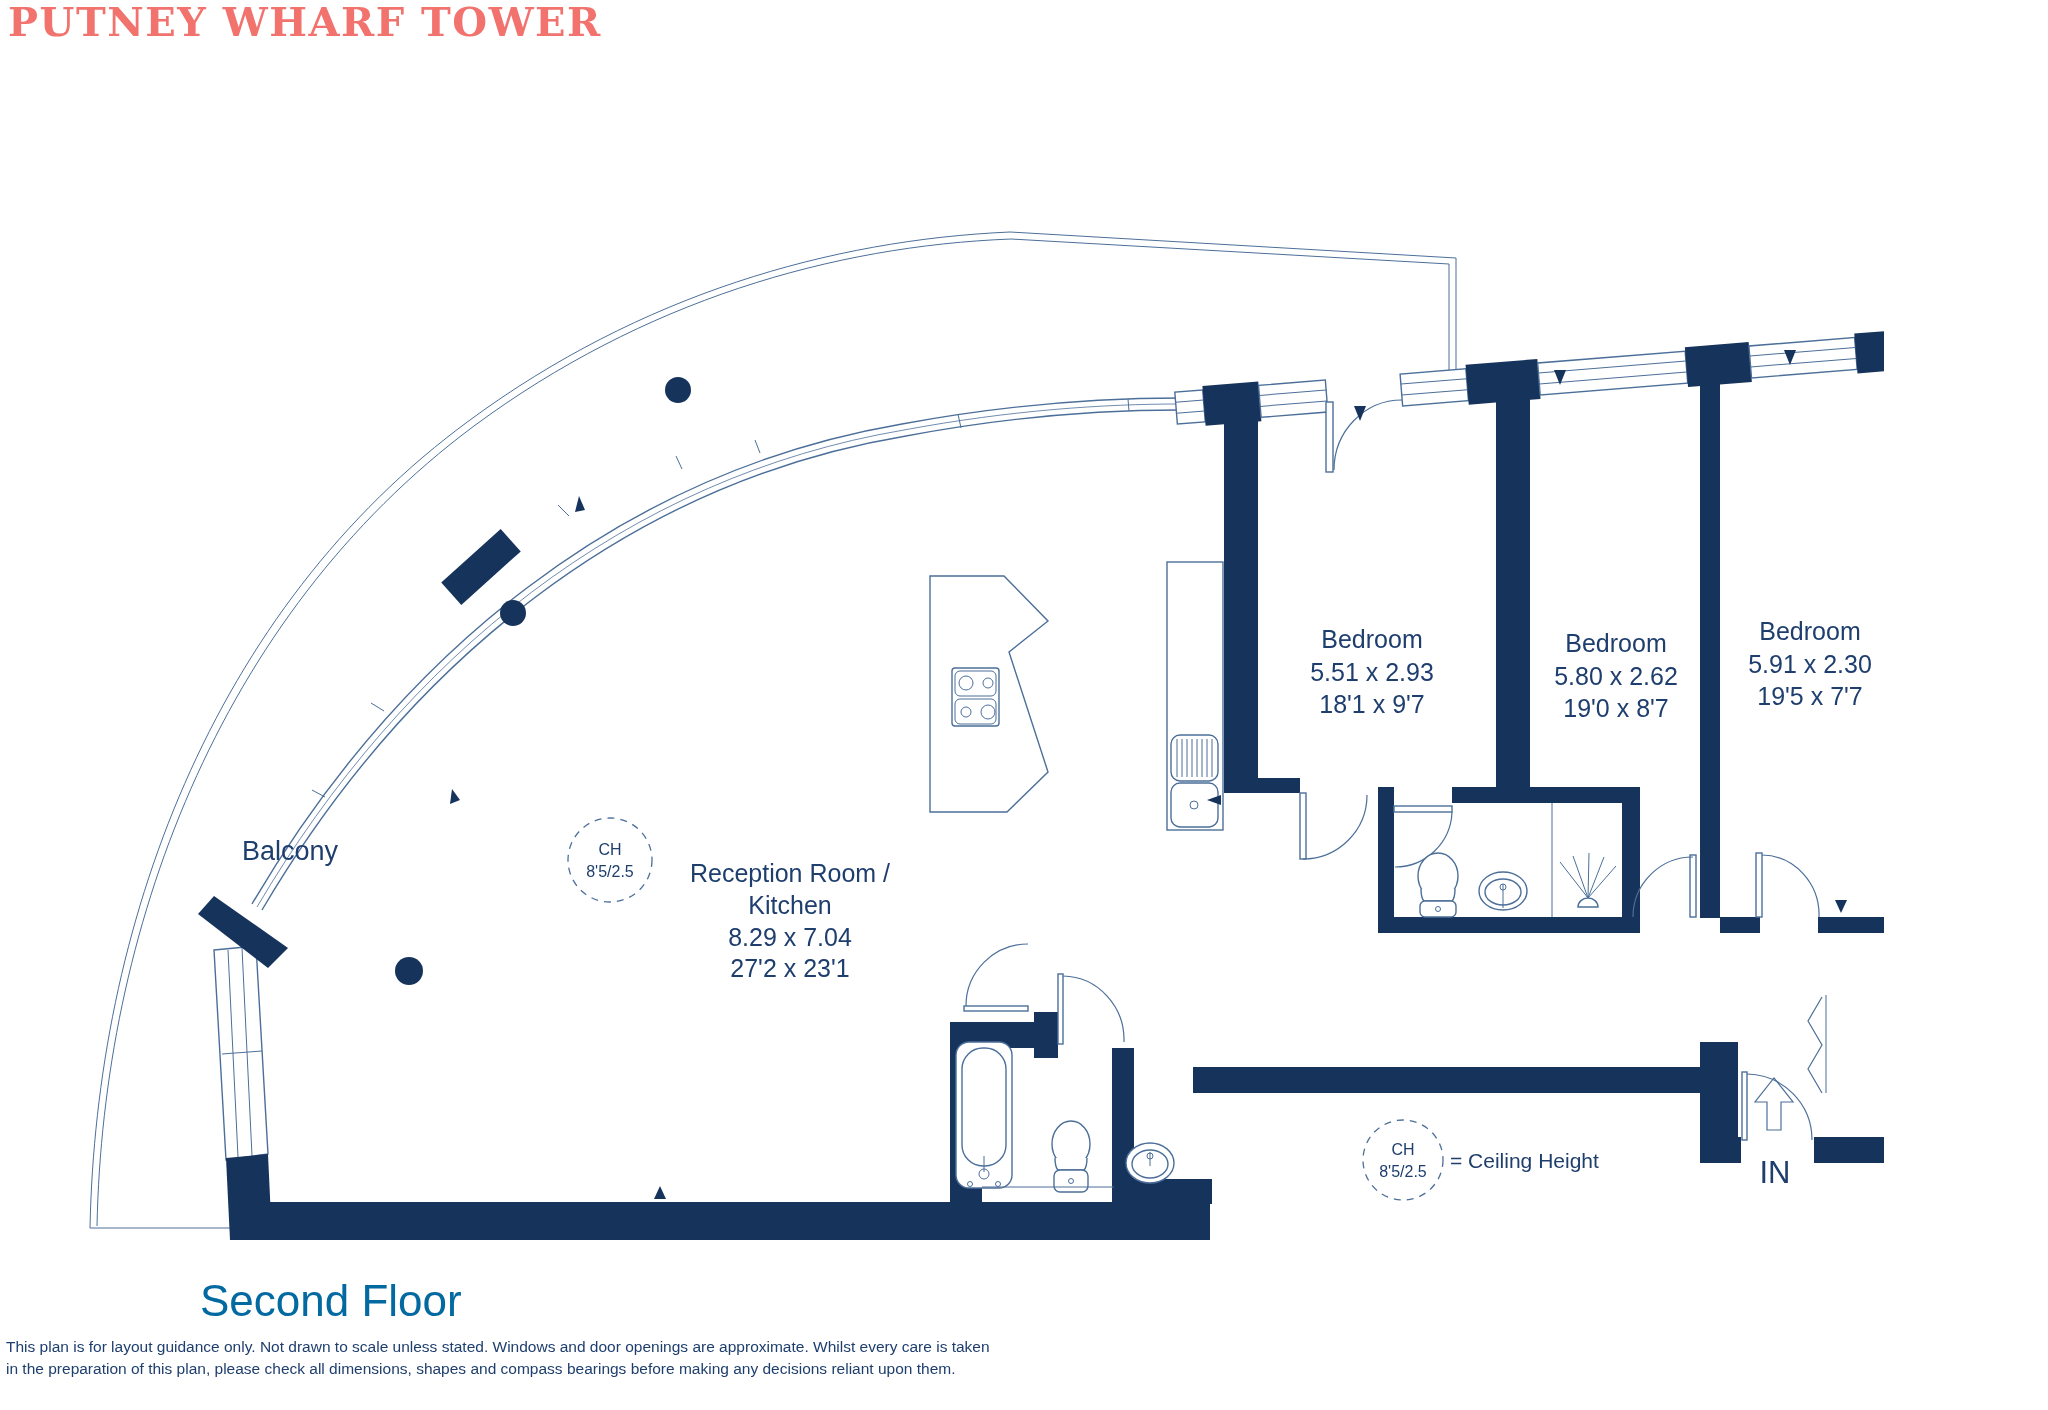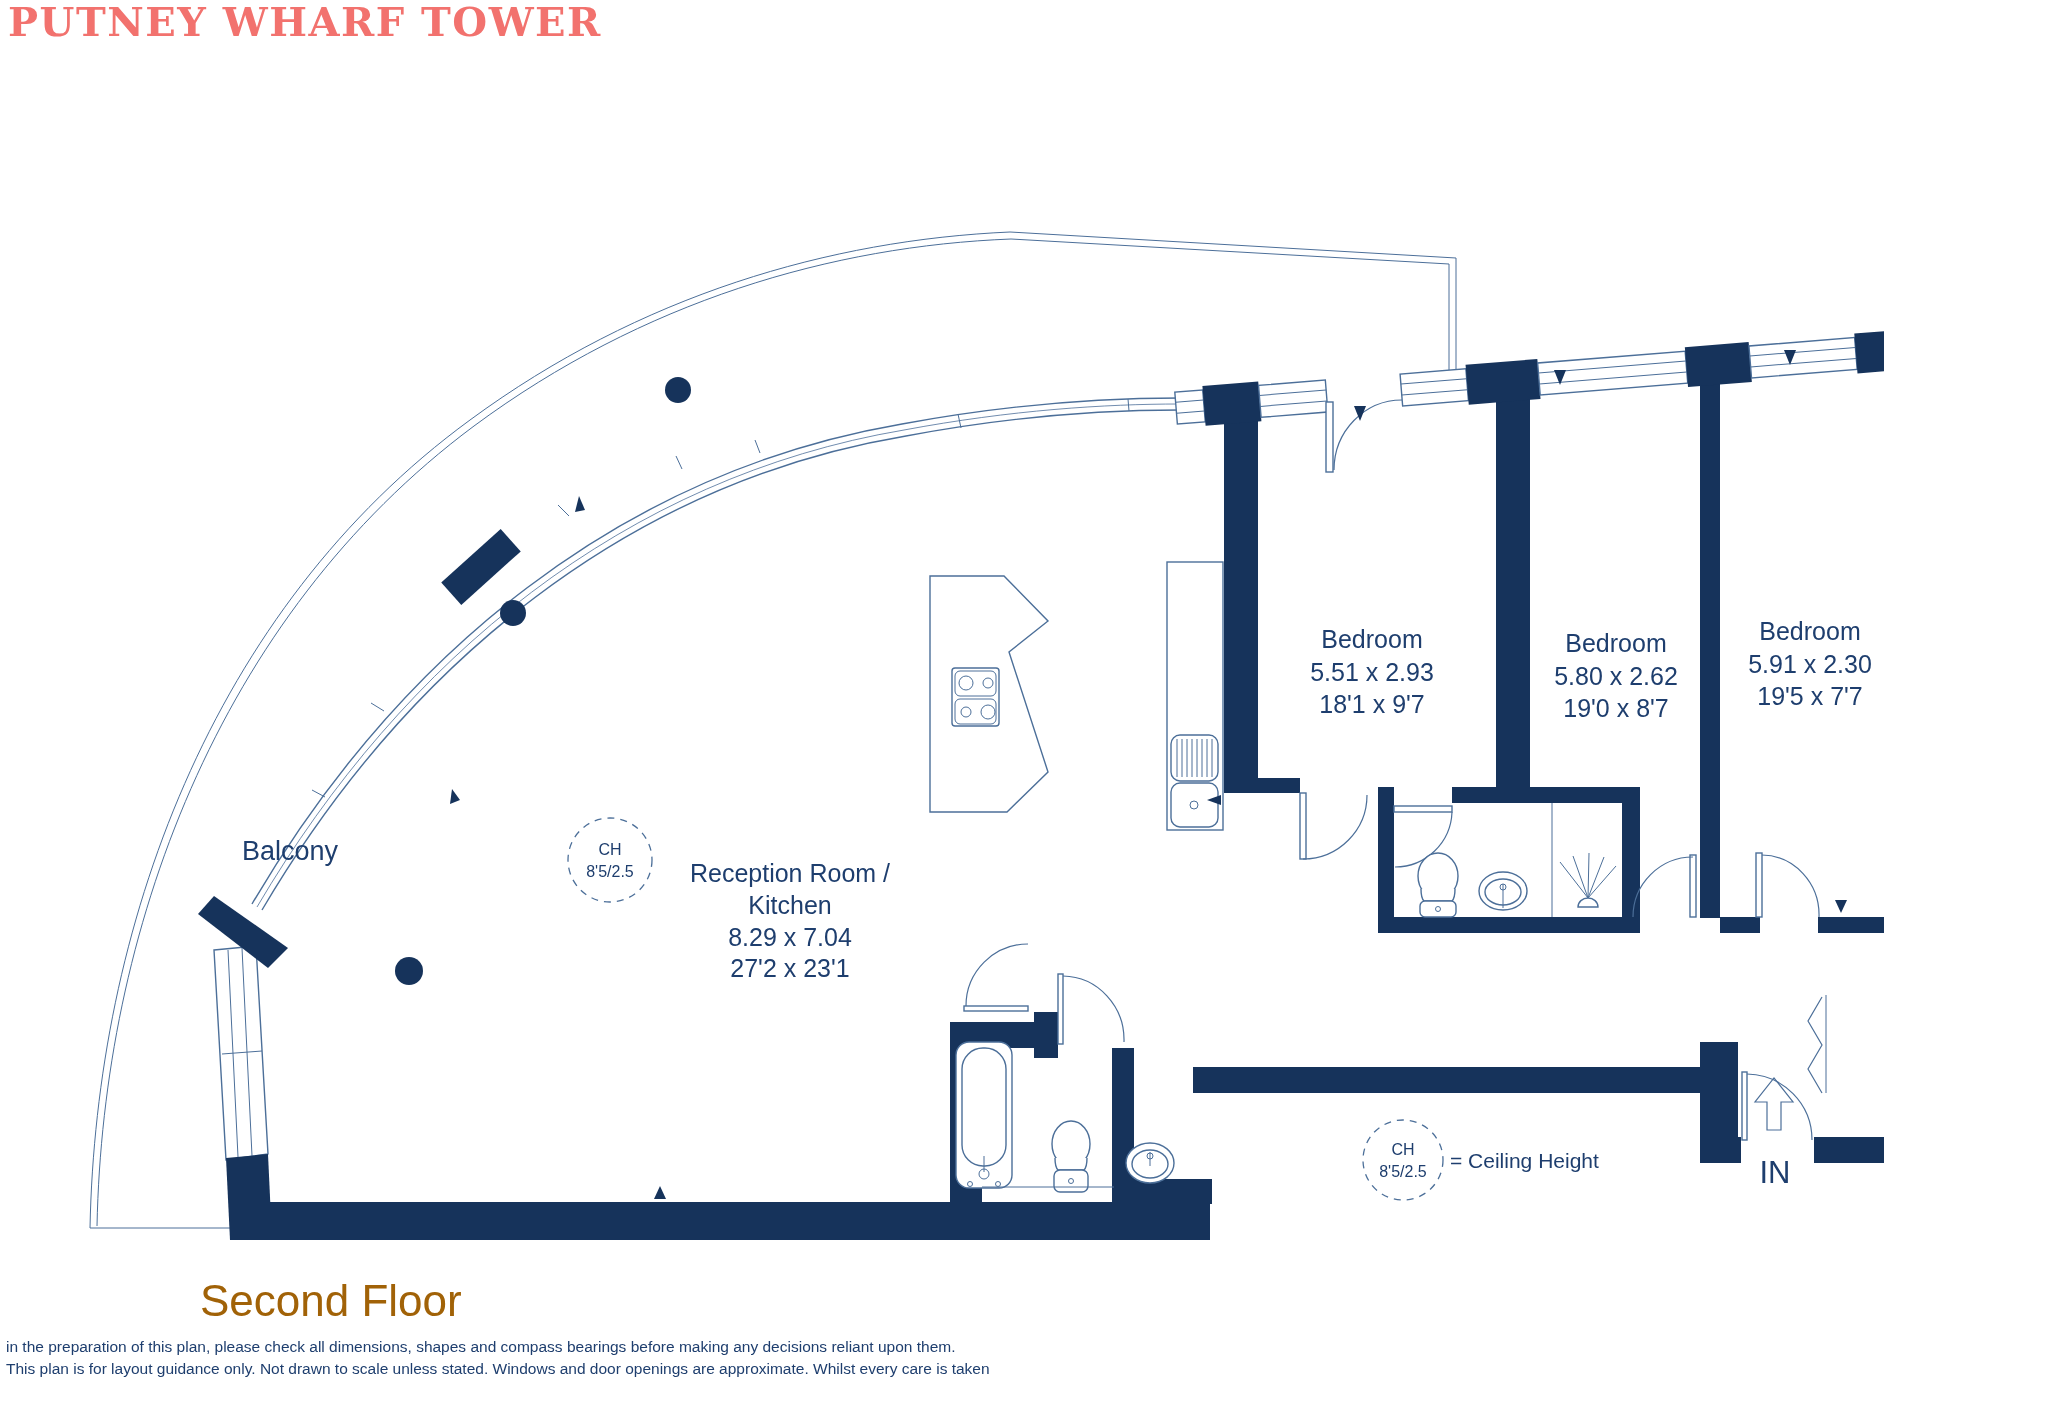--- a/index.html
+++ b/index.html
@@ -3,21 +3,21 @@
 <meta charset="utf-8">
 <style>
   html,body{margin:0;padding:0;background:#ffffff;}
   .page{position:relative;width:1884px;height:1410px;background:#fff;overflow:hidden;
         font-family:"Liberation Sans",sans-serif;}
   .hdr{position:absolute;left:8px;top:0px;}
   .hdr h1{margin:0;font-family:"DejaVu Serif",serif;font-weight:700;font-size:40px;
           letter-spacing:1.5px;color:#F2726E;line-height:44px;}
   .hdr .sub{margin-top:4px;font-size:17px;color:#1E3E6E;}
   .plan-svg{position:absolute;left:0;top:0;}
-  .floor-label{position:absolute;left:200px;top:1276px;font-size:44px;color:#a16207;}
+  .floor-label{position:absolute;left:200px;top:1276px;font-size:44px;color:#0369a1;}
   .disclaimer{position:absolute;left:6px;top:1336px;font-size:15.5px;line-height:22px;color:#1E3E6E;}
   svg text{font-family:"Liberation Sans",sans-serif;fill:#1E3E6E;}
   .wall{fill:#16335B;stroke:none;}
   .ln{stroke:#4C6F99;fill:none;stroke-width:1.4;}
   .lnt{stroke:#4C6F99;fill:none;stroke-width:1;}
   .fix{stroke:#4C6F99;fill:#ffffff;stroke-width:1.4;}
   .door{stroke:#4C6F99;fill:none;stroke-width:1.2;}
   .win{stroke:#4C6F99;fill:#ffffff;stroke-width:1.4;}
   .tick{fill:#16335B;}
   .dash{stroke:#4C6F99;fill:none;stroke-width:1.3;stroke-dasharray:7 6;}
@@ -268,17 +268,17 @@
       <circle class="dash" cx="1403" cy="1160" r="40"></circle>
       <text x="1403" y="1155" font-size="16" text-anchor="middle">CH</text>
       <text x="1403" y="1177" font-size="16" text-anchor="middle">8'5/2.5</text>
       <text x="1450" y="1168" font-size="21">= Ceiling Height</text>
     </g>
   </svg>
 
   <div class="floor-label">Second Floor</div>
 
   <div class="disclaimer">
+    <div>This plan is for layout guidance only. Not drawn to scale unless stated. Windows and door openings are approximate. Whilst every care is taken</div>
     <div>in the preparation of this plan, please check all dimensions, shapes and compass bearings before making any decisions reliant upon them.</div>
-    <div>This plan is for layout guidance only. Not drawn to scale unless stated. Windows and door openings are approximate. Whilst every care is taken</div>
   </div>
 
 </div>
 
 </body></html>

